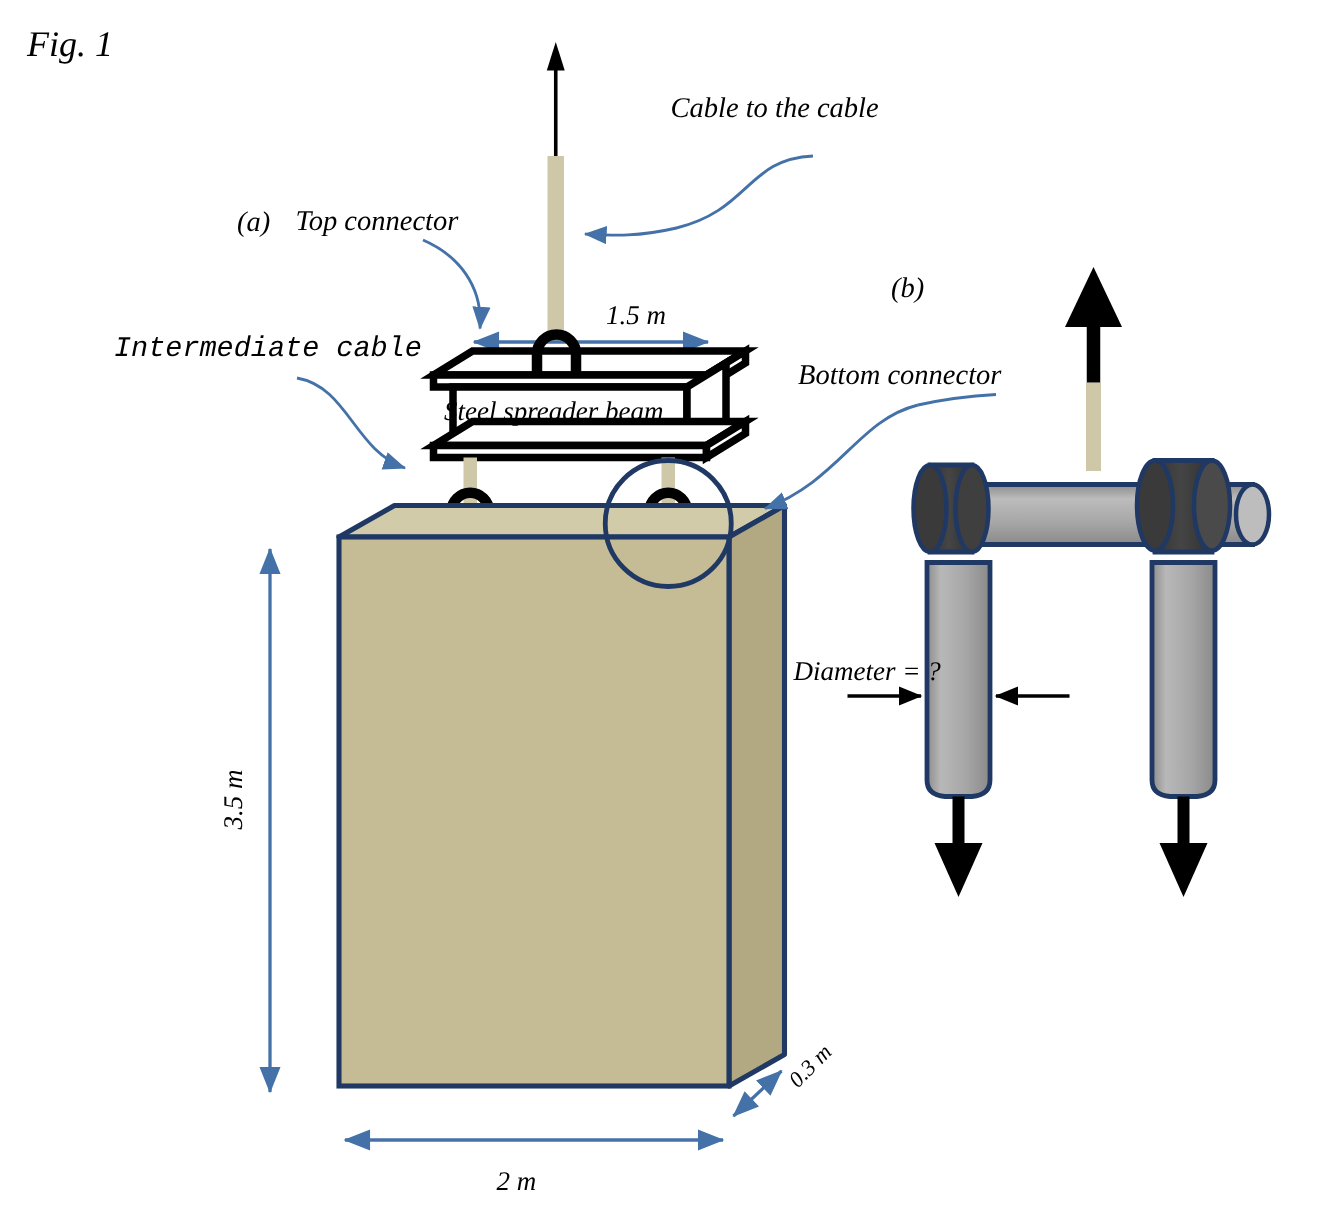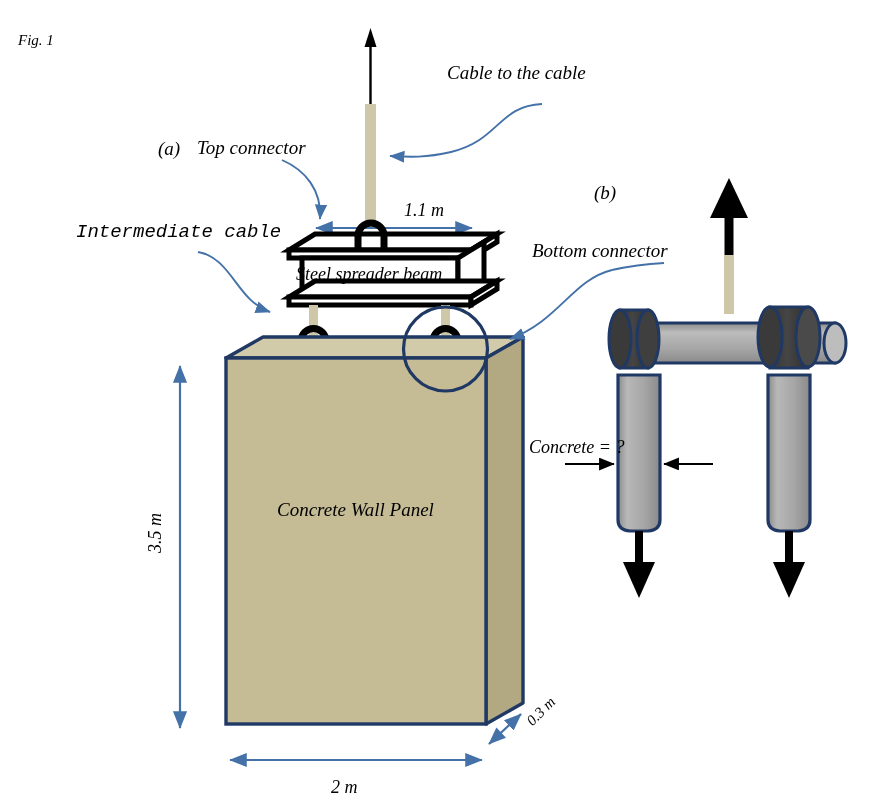--- a/index.html
+++ b/index.html
@@ -31,21 +31,21 @@
     display: block;
   }
   .fig-label {
     position: absolute;
     font-family: "Liberation Serif", "DejaVu Serif", serif;
     font-style: italic;
     color: #000000;
     white-space: nowrap;
     line-height: 1;
   }
-  .lbl-fig1      { left: 18px;  top: 33px;  font-size: 15px; }
+  .lbl-fig1      { left: 18px;  top: 18px;  font-size: 24px; }
   .lbl-a         { left: 158px; top: 139px; font-size: 19px; }
   .lbl-top-conn  { left: 197px; top: 138px; font-size: 19px; }
   .lbl-cable     { left: 447px; top: 63px;  font-size: 19px; }
   .lbl-inter     { left: 76px;  top: 223px; font-size: 19px; font-family: Liberation Mono, monospace; }
   .lbl-bottom    { left: 532px; top: 241px; font-size: 19px; }
   .lbl-steel     { left: 296px; top: 265px; font-size: 18px; text-align: right; }
   .lbl-concrete  { left: 277px; top: 500px; font-size: 19px; }
   .lbl-15m       { left: 404px; top: 201px; font-size: 18px; }
   .lbl-2m        { left: 331px; top: 778px; font-size: 18px; }
   .lbl-03m       { left: 524px; top: 718px; font-size: 15px;
@@ -210,21 +210,20 @@
     <path d="M612,270 C630,266 646,264 664,263" fill="none" stroke="#4472A8" stroke-width="1.9"></path>
   </svg>
 
   <div class="fig-label lbl-fig1">Fig. 1</div>
   <div class="fig-label lbl-a">(a)</div>
   <div class="fig-label lbl-top-conn">Top connector</div>
   <div class="fig-label lbl-cable">Cable to the cable</div>
   <div class="fig-label lbl-inter">Intermediate cable</div>
   <div class="fig-label lbl-bottom">Bottom connector</div>
   <div class="fig-label lbl-steel">Steel spreader beam</div>
-  <div class="fig-label lbl-concrete">Concrete Wall Panel</div>
-  <div class="fig-label lbl-15m">1.1 m</div>
+  <div class="fig-label lbl-15m">1.5 m</div>
   <div class="fig-label lbl-2m">2 m</div>
   <div class="fig-label lbl-03m">0.3 m</div>
   <div class="fig-label lbl-35m">3.5 m</div>
   <div class="fig-label lbl-b">(b)</div>
-  <div class="fig-label lbl-diameter">Concrete = ?</div>
+  <div class="fig-label lbl-diameter">Diameter = ?</div>
 
 </div>
 
 </body></html>

